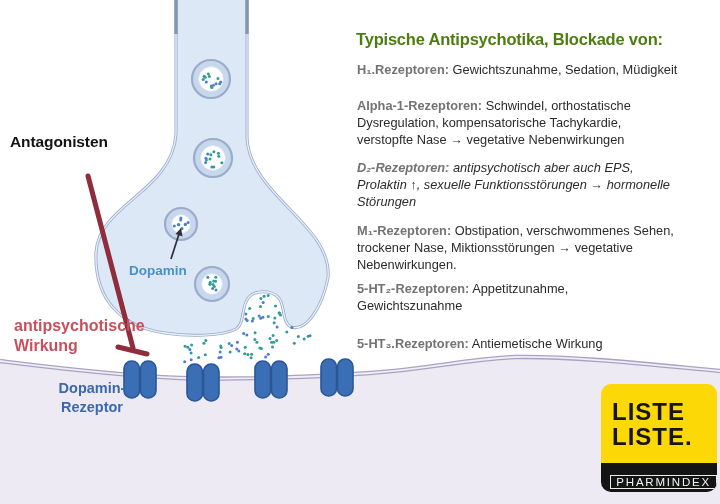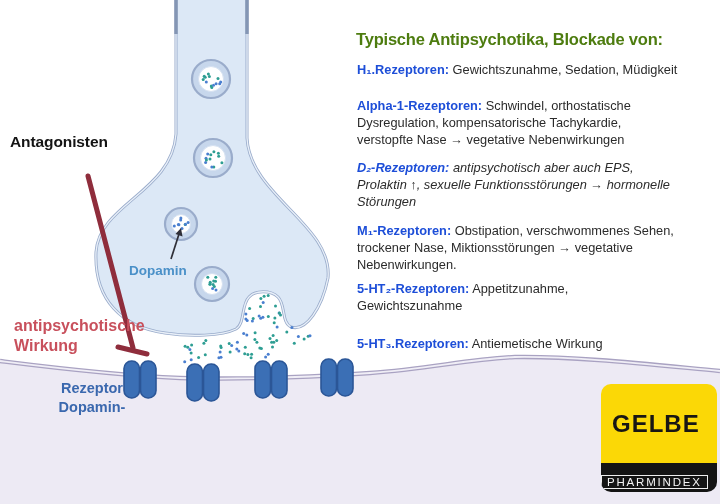--- a/index.html
+++ b/index.html
@@ -26,29 +26,29 @@
   
   .lbl{position:absolute;font-weight:700;}
   .lbl-antagonists{left:10px;top:132px;font-size:15.5px;line-height:19.5px;color:#141414;letter-spacing:-0.1px;}
   .lbl-effect{left:14px;top:316px;font-size:16px;line-height:19.5px;color:var(--effect_label_red);}
   .lbl-receptor{left:37px;top:379px;width:110px;text-align:center;font-size:14.5px;line-height:19px;color:var(--label_blue);}
   .lbl-dopamin{left:129px;top:263px;font-size:13.5px;color:var(--dopamin_label_blue);}
 
   
   .panel-title{position:absolute;left:356px;top:30px;font-size:16.5px;font-weight:700;color:#4d7c0f;letter-spacing:-0.2px;}
   .sec{position:absolute;left:357px;width:360px;margin:0;font-size:12.8px;line-height:17.2px;color:#2b2b2b;white-space:pre-wrap;}
-  .sec b{font-weight:700;color:#1d4ed8;}
+  .sec b{font-weight:700;color:#737373;}
   .sec-0{top:61px;}  .sec-1{top:97px;}  .sec-2{top:159px;font-style:italic;}
   .sec-3{top:222px;} .sec-4{top:280px;} .sec-5{top:335px;}
 
   
   .logo{position:absolute;left:601px;top:384px;width:116px;height:108px;border-radius:10px;overflow:hidden;}
   .logo-yellow{background:var(--logo_yellow);height:79px;display:flex;flex-direction:column;justify-content:center;padding-left:11px;box-sizing:border-box;}
   .logo-yellow div{font-size:24px;line-height:25px;font-weight:700;letter-spacing:1px;color:#181614;}
-  .logo-black{background:var(--logo_black);height:38px;display:flex;align-items:center;justify-content:flex-start;}
+  .logo-black{background:var(--logo_black);height:38px;display:flex;align-items:center;justify-content:flex-end;}
   .logo-sub{border:1.5px solid #ededed;color:#f4f4f4;font-size:11.5px;letter-spacing:1.8px;padding:0px 5px;font-weight:400;}
 </style>
 </head>
 <body>
 
 <div class="stage">
 
   <svg width="720" height="504" viewBox="0 0 720 504">
 
     <path class="postsyn" d="M0,361 C40,366 110,375 180,378 C250,380 310,377 370,373 C430,369 467,359 515,357 C575,356 655,365 720,371 L720,504 L0,504 Z"></path>
@@ -235,22 +235,22 @@
   <div class="lbl lbl-antagonists">
     <div>Antagonisten</div>
   </div>
 
   <div class="lbl lbl-effect">
     <div>antipsychotische</div>
     <div>Wirkung</div>
   </div>
 
   <div class="lbl lbl-receptor">
+    <div>Dopamin-</div>
     <div>Rezeptor</div>
-    <div>Dopamin-</div>
   </div>
 
   <div class="lbl lbl-dopamin">Dopamin</div>
 
   <div class="panel-title">Typische Antipsychotika, Blockade von:</div>
 
   <p class="sec sec-0"><b>H₁.Rezeptoren:</b> <span>Gewichtszunahme, Sedation, Müdigkeit</span></p>
   <p class="sec sec-1"><b>Alpha-1-Rezeptoren:</b> <span>Schwindel, orthostatische
 Dysregulation, kompensatorische Tachykardie,
 verstopfte Nase → vegetative Nebenwirkungen</span></p>
@@ -259,20 +259,21 @@
 Störungen</span></p>
   <p class="sec sec-3"><b>M₁-Rezeptoren:</b> <span>Obstipation, verschwommenes Sehen,
 trockener Nase, Miktionsstörungen → vegetative
 Nebenwirkungen.</span></p>
   <p class="sec sec-4"><b>5-HT₂-Rezeptoren:</b> <span>Appetitzunahme,
 Gewichtszunahme</span></p>
   <p class="sec sec-5"><b>5-HT₃.Rezeptoren:</b> <span>Antiemetische Wirkung</span></p>
 
   <div class="logo">
     <div class="logo-yellow">
-      <div>GELBE</div>
+      <div>LISTE</div>
+      <div>LISTE.</div>
     </div>
     <div class="logo-black">
       <span class="logo-sub">PHARMINDEX</span>
     </div>
   </div>
 
 </div>
 
 </body></html>

